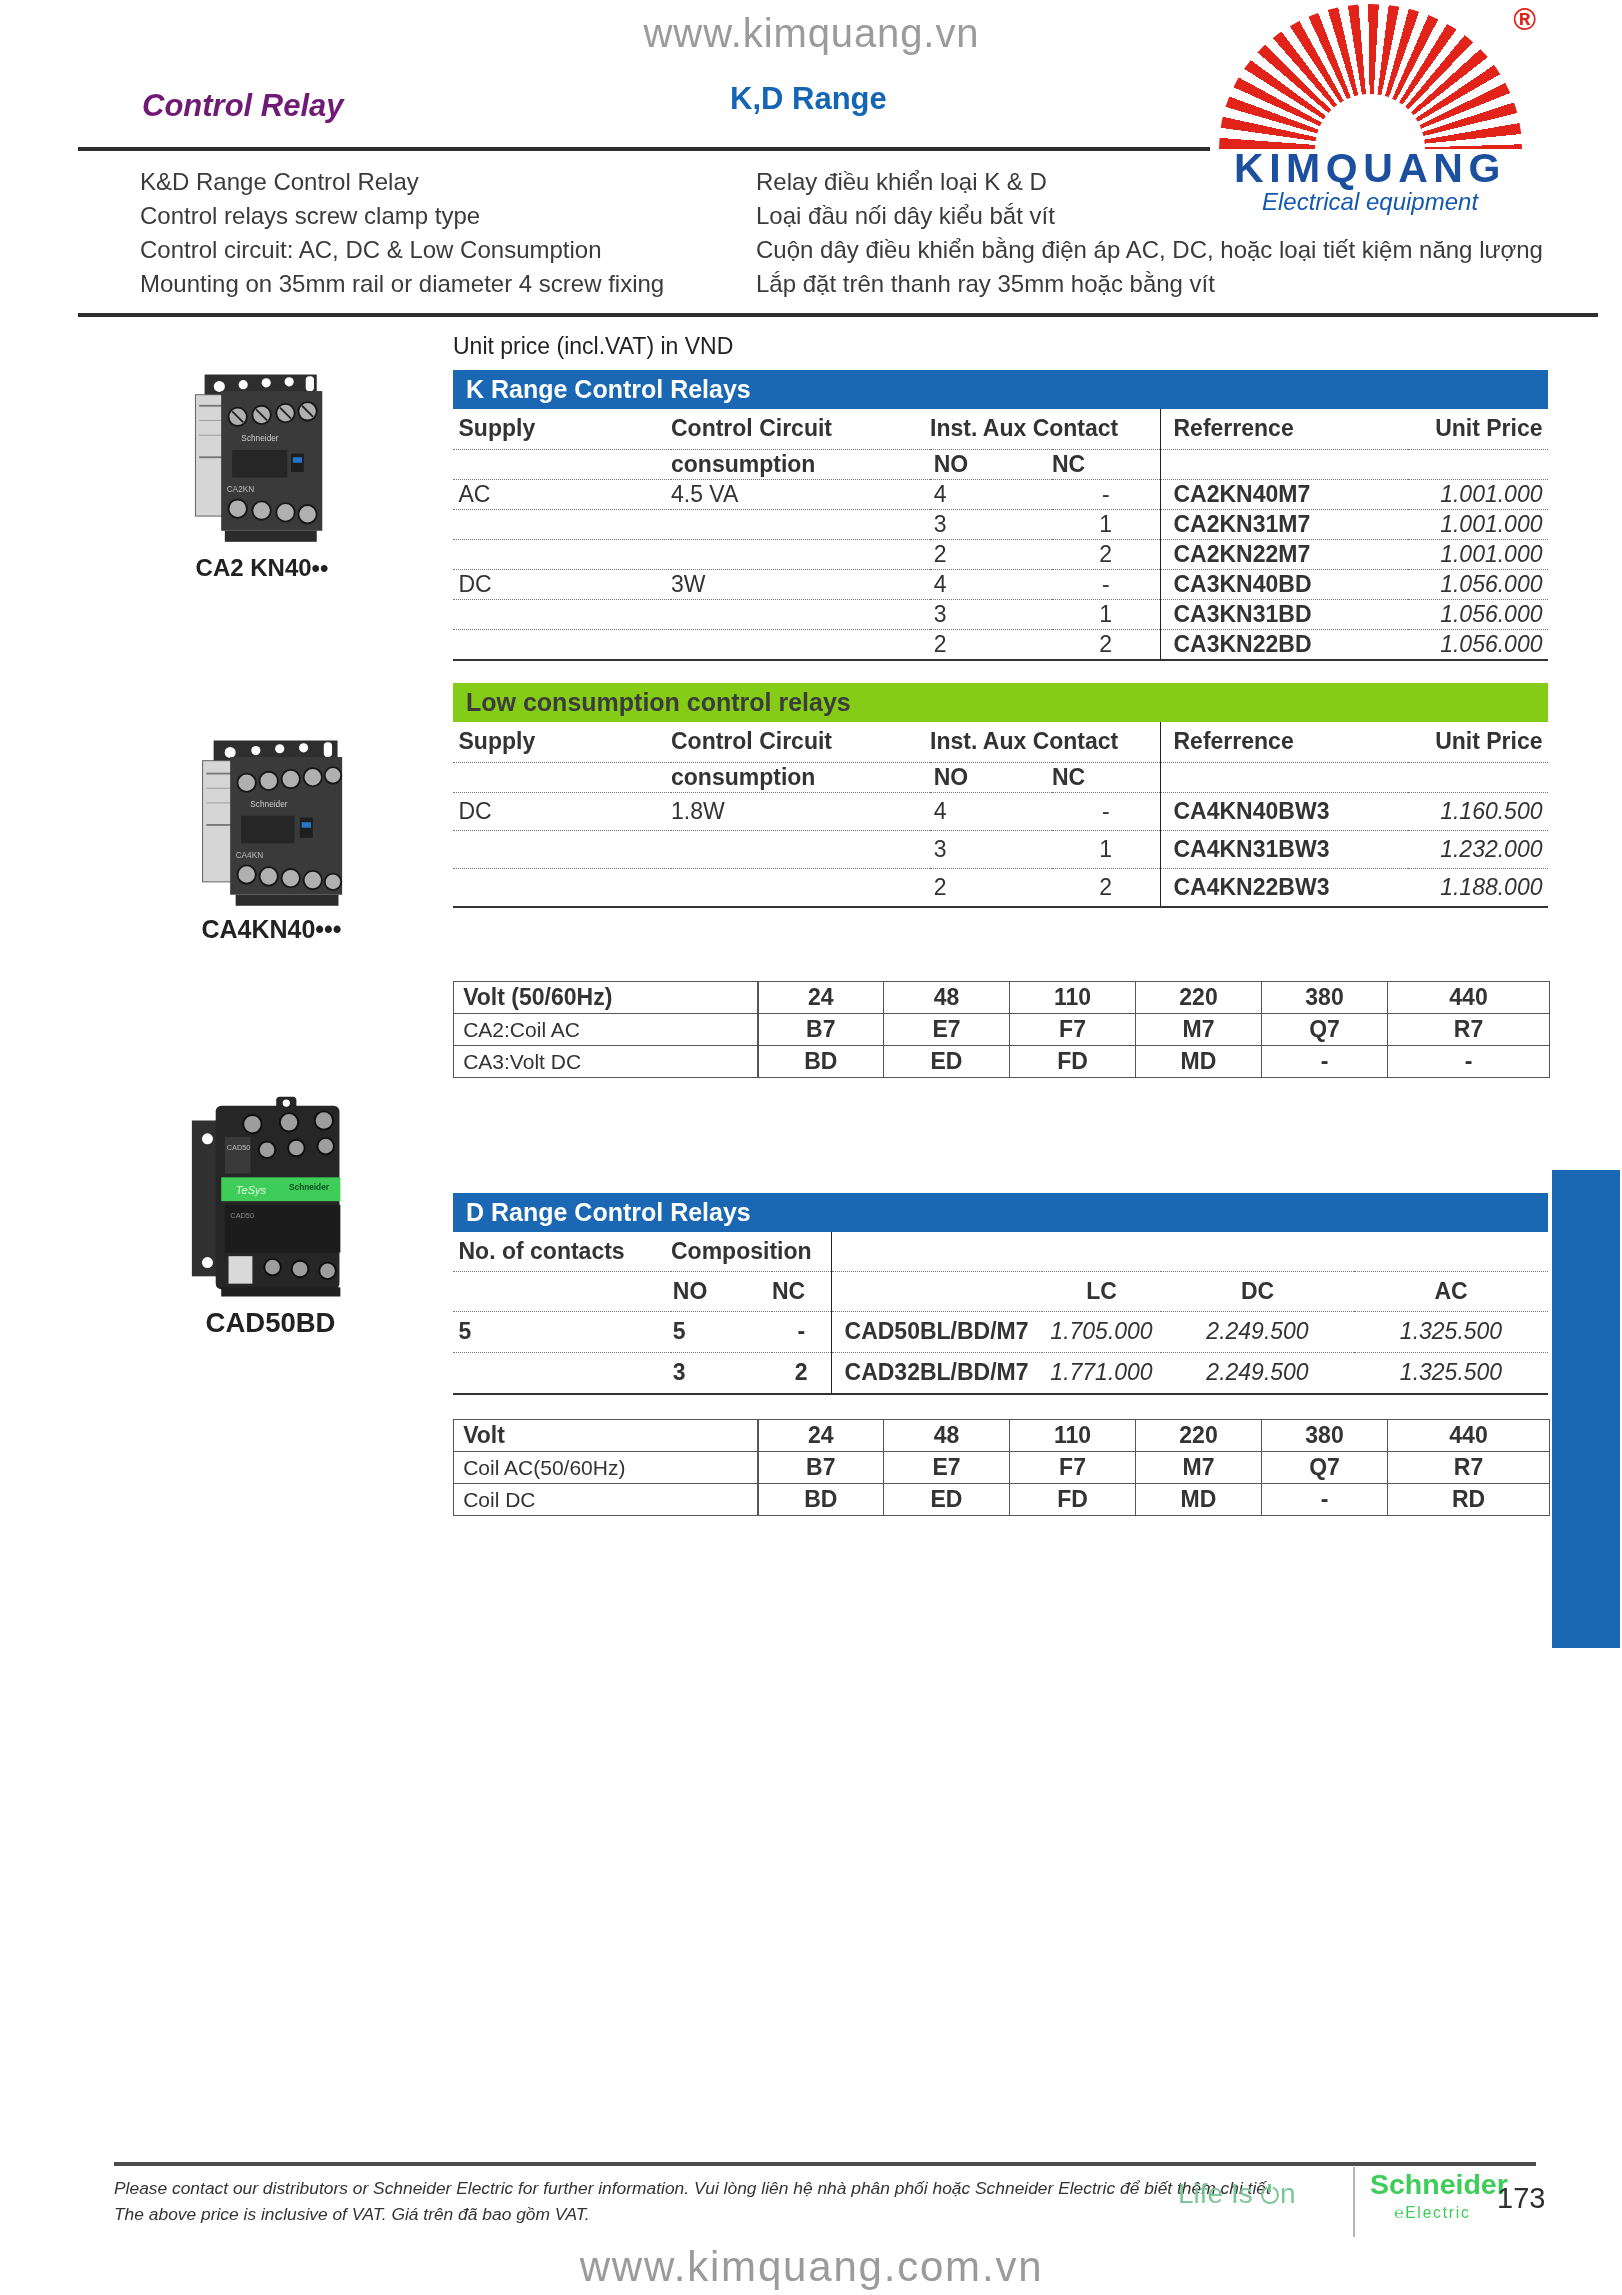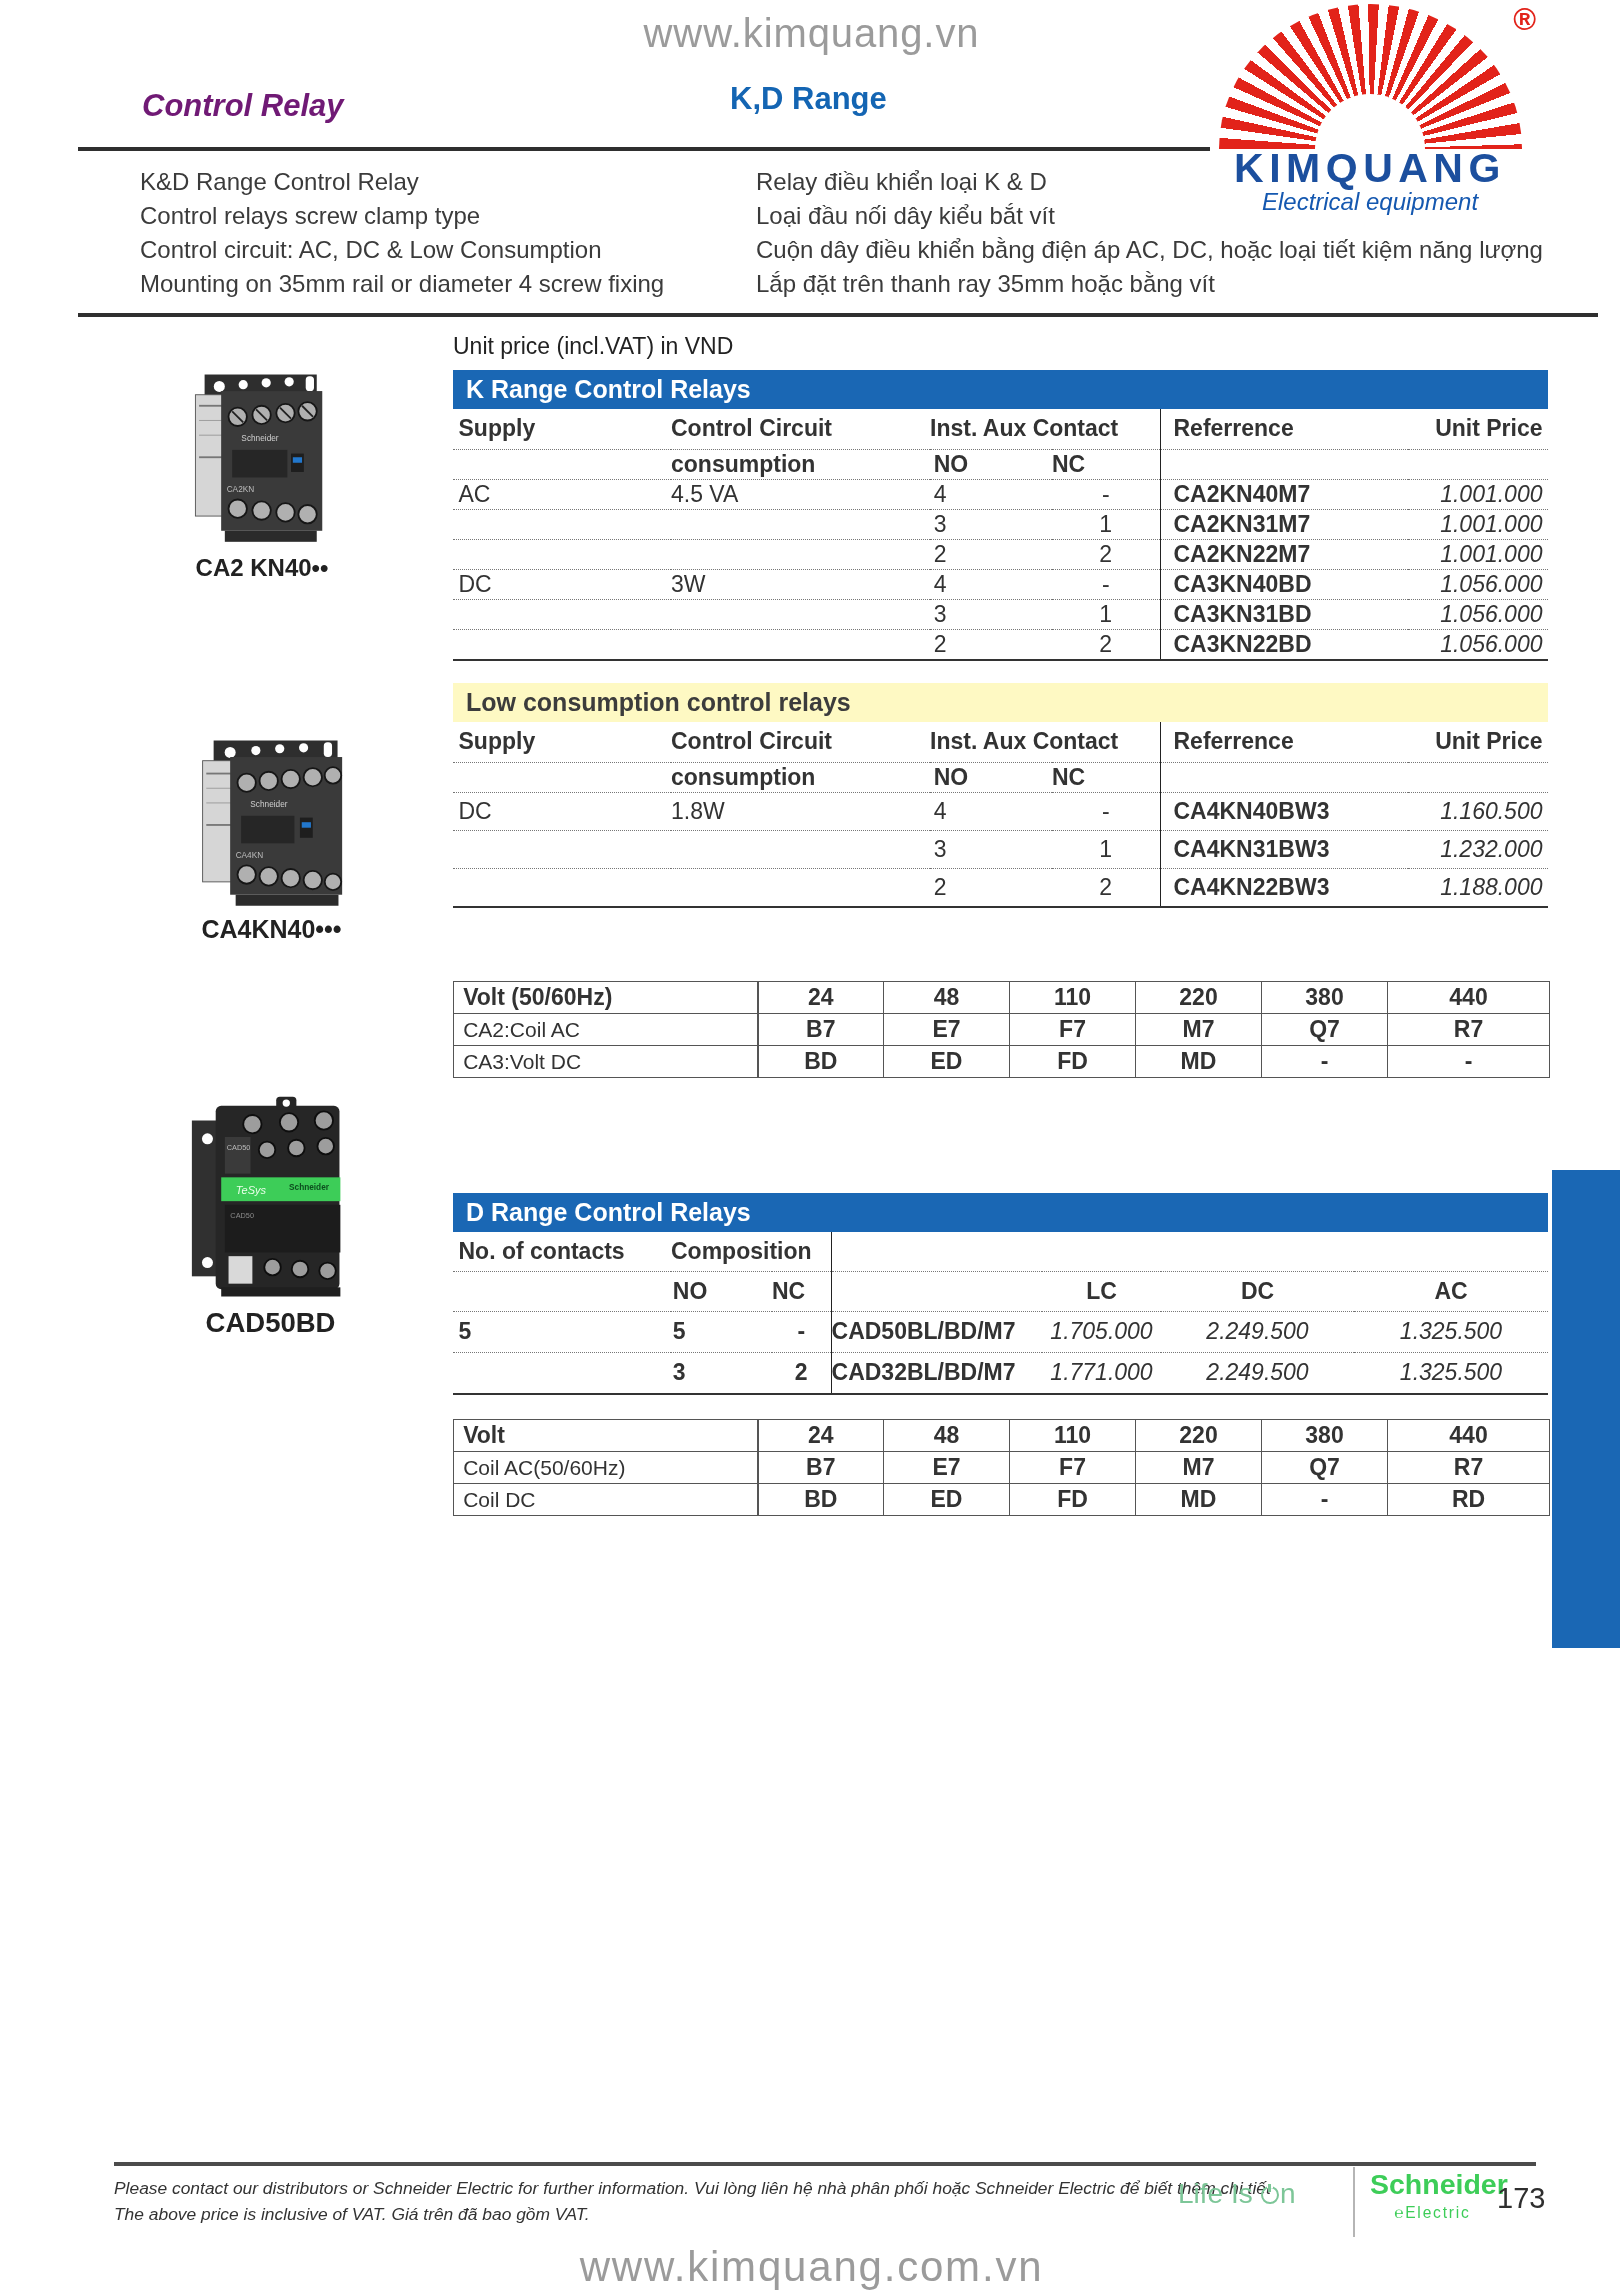--- a/index.html
+++ b/index.html
@@ -29,21 +29,21 @@
   .desc{font-size:24px;color:#3b3b3b;line-height:34px;white-space:nowrap;}
   .desc-en{left:140px;top:165px;}
   .desc-vi{left:756px;top:165px;}
 
   .unit-note{left:453px;top:333px;font-size:23px;color:#222;}
 
   
   .bar{width:1095px;height:39px;line-height:39px;padding-left:13px;box-sizing:border-box;
        font-size:25px;font-weight:bold;}
   .bar-blue{background:#1a67b4;color:#fff;}
-  .bar-gray{background:#fef9c3;color:#3c3c3c;}
+  .bar-gray{background:#84cc16;color:#3c3c3c;}
 
   table{border-collapse:collapse;table-layout:fixed;}
   td,th{padding:0;margin:0;font-size:23px;vertical-align:middle;overflow:hidden;white-space:nowrap;}
 
   
   .reltab{width:1095px;border-bottom:2.8px solid #333;}
   .reltab th{text-align:left;font-weight:bold;border-bottom:0.9px dotted #777;}
   .reltab td{border-bottom:0.9px dotted #777;}
   .reltab tr:last-child td{border-bottom:none;}
   .reltab .h1{height:40px;}
@@ -68,21 +68,21 @@
   .dtab{width:1095px;border-bottom:2.8px solid #333;}
   .dtab th{text-align:left;font-weight:bold;border-bottom:0.9px dotted #777;}
   .dtab td{border-bottom:0.9px dotted #777;}
   .dtab tr:last-child td{border-bottom:none;}
   .dtab .h1{height:39px;}
   .dtab .h2{height:40px;}
   .d-rows td{height:40px;font-weight:bold;}
   .dc-first{padding-left:5.5px;}
   .dc-no{padding-left:1.8px;}
   .dc-nc{text-align:center;}
-  .dc-ref{border-left:1.8px solid #222 !important;font-weight:bold;}
+  .dc-ref{border-left:1.8px solid #222 !important;padding-left:13px;font-weight:bold;}
   .dc-price{text-align:center;font-style:italic;font-weight:normal !important;}
   .dtab th.dc-c{text-align:center;}
 
   .caption{font-weight:bold;color:#222;text-align:center;}
 
   .side-tab{left:1552px;top:1170px;width:68px;height:478px;background:#1a67b4;}
 
   
   .f-rule{left:114px;top:2162px;width:1422px;height:3.7px;background:#4c4c4c;}
   .f-note{left:114px;font-size:17.4px;font-style:italic;color:#333;white-space:nowrap;}

